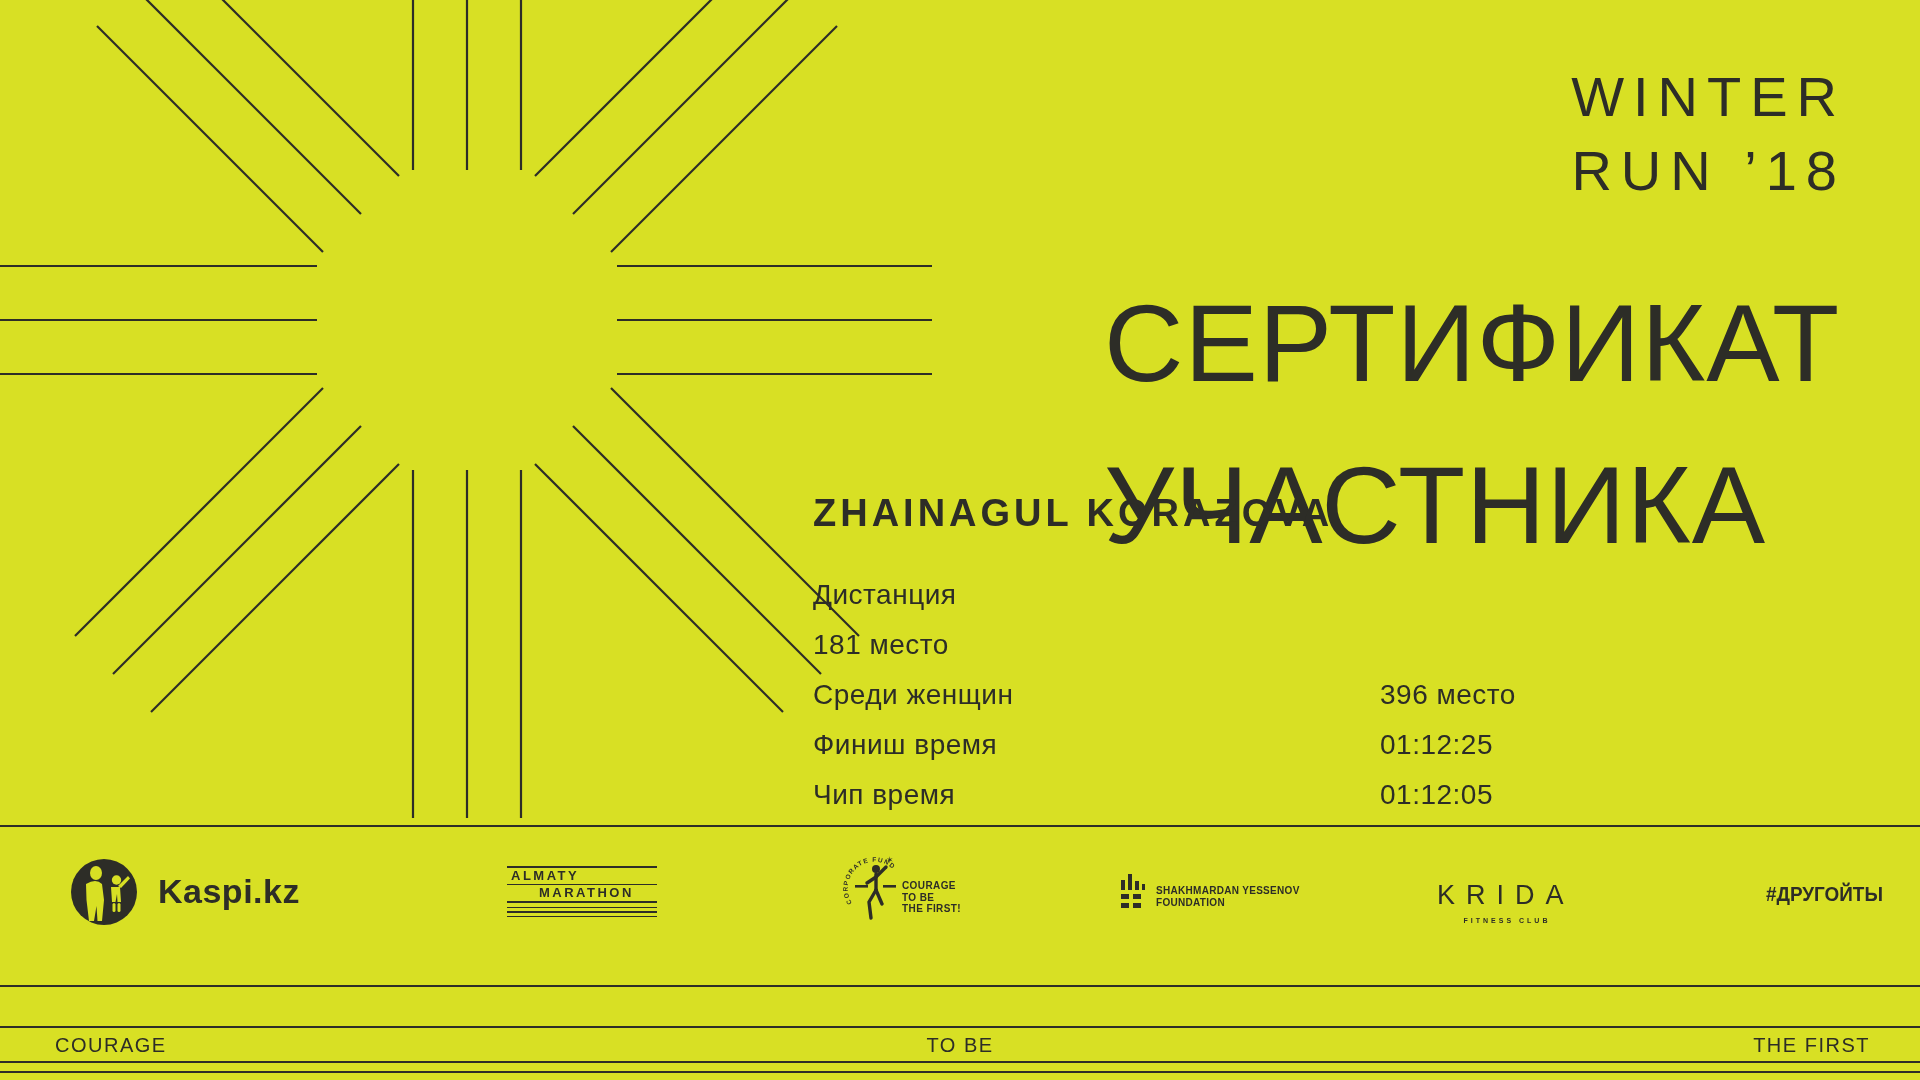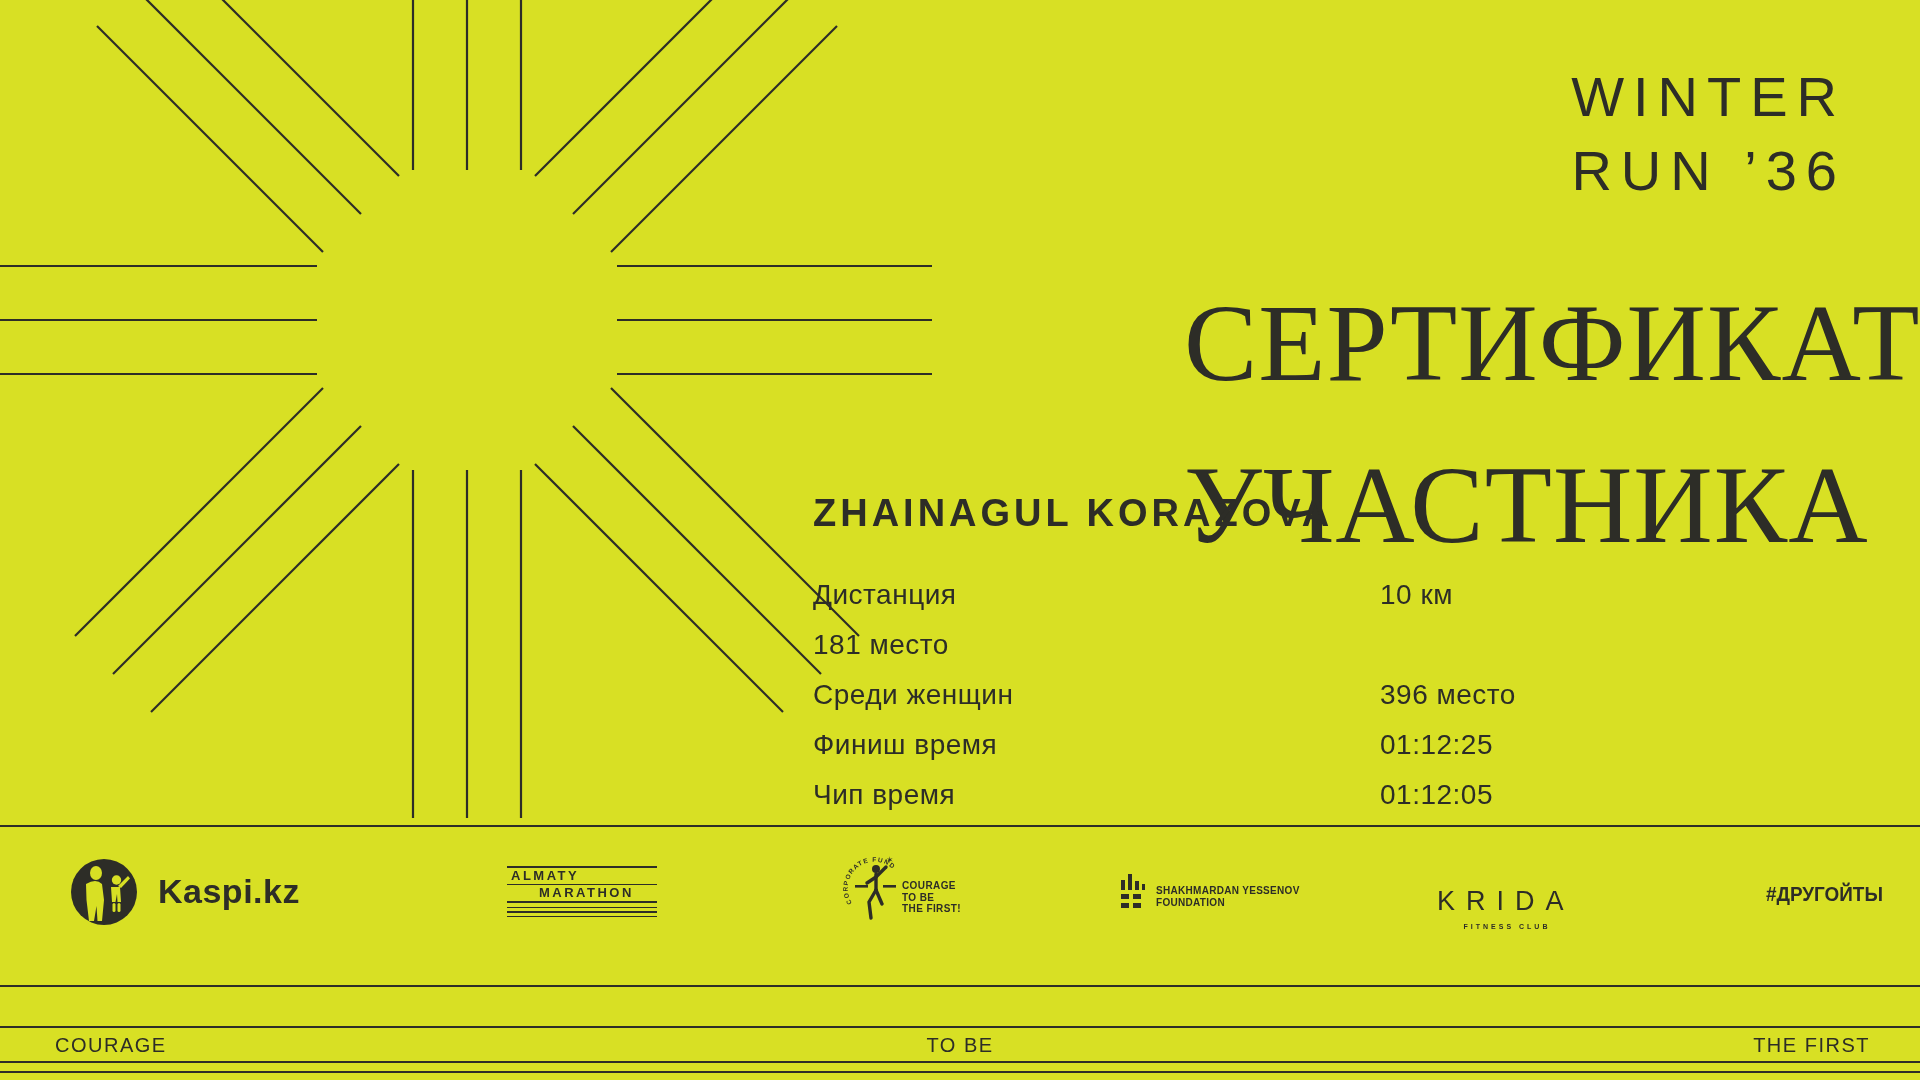--- a/index.html
+++ b/index.html
@@ -19,25 +19,24 @@
   .event-title {
     right:74px; top:60px;
     text-align:right;
     font-size:56px; font-weight:500;
     letter-spacing:9px; line-height:74px;
     white-space:nowrap;
   }
 
   
   .cert-heading {
-    left:1184px; top:262px;
+    left:1104px; top:262px;
     font-size:110px; font-weight:400;
     letter-spacing:1px; line-height:162px;
     white-space:nowrap;
-    font-family:Liberation Serif, serif;
   }
 
   .participant-name {
     left:813px; top:492px;
     font-size:38px; font-weight:700;
     letter-spacing:4px; white-space:nowrap;
   }
 
   
   .results { left:813px; top:570px; width:840px; }
@@ -59,21 +58,21 @@
   .am-gap3 { margin-top:4px; }
   .am-gap1 { margin-top:3px; }
 
   .fund-icon { left:843px; top:852px; }
   .fund-tagline { left:902px; top:880px; font-size:10px; font-weight:700; line-height:11.5px; letter-spacing:0.4px; }
 
   .yess-icon { left:1121px; top:874px; }
   .yess-text { left:1156px; top:885px; font-size:10px; font-weight:800; line-height:12px; letter-spacing:0.3px; }
 
   .krida { left:1437px; top:880px; width:160px; }
-  .krida-name { font-size:27px; font-weight:400; letter-spacing:11px;margin-top:6px; }
+  .krida-name { font-size:27px; font-weight:400; letter-spacing:11px; }
   .krida-sub { font-size:7px; font-weight:700; letter-spacing:3px; text-align:center; width:140px; margin-top:6px; }
 
   .hashtag { left:1766px; top:882px; font-size:21px; font-weight:800; letter-spacing:0px;
              transform:scaleX(0.9); transform-origin:left center; white-space:nowrap; }
 
   
   .footer-text { top:1034px; font-size:20px; font-weight:400; letter-spacing:1.5px; }
   .footer-left { left:55px; }
   .footer-center { left:50%; transform:translateX(-50%); }
   .footer-right { right:50px; }
@@ -113,34 +112,33 @@
       <line x1="399" y1="464" x2="151" y2="712"></line>
 
     <line x1="611" y1="388" x2="859" y2="636"></line>
       <line x1="573" y1="426" x2="821" y2="674"></line>
       <line x1="535" y1="464" x2="783" y2="712"></line>
   </g>
 </svg>
 
 <div class="abs event-title">
   <div>WINTER</div>
-  <div>RUN ’36</div>
+  <div>RUN ’18</div>
 </div>
 
 <div class="abs cert-heading">
   <div>СЕРТИФИКАТ</div>
   <div>УЧАСТНИКА</div>
 </div>
 
 <div class="abs participant-name">ZHAINAGUL KORAZOVA</div>
 
 <div class="abs results">
   <div class="result-row">
     <div class="result-label">Дистанция</div>
-    <div class="result-value">10 км</div>
   </div>
   <div class="result-row">
     <div class="result-value">181 место</div>
   </div>
   <div class="result-row">
     <div class="result-label">Среди женщин</div>
     <div class="result-value">396 место</div>
   </div>
   <div class="result-row">
     <div class="result-label">Финиш время</div>

